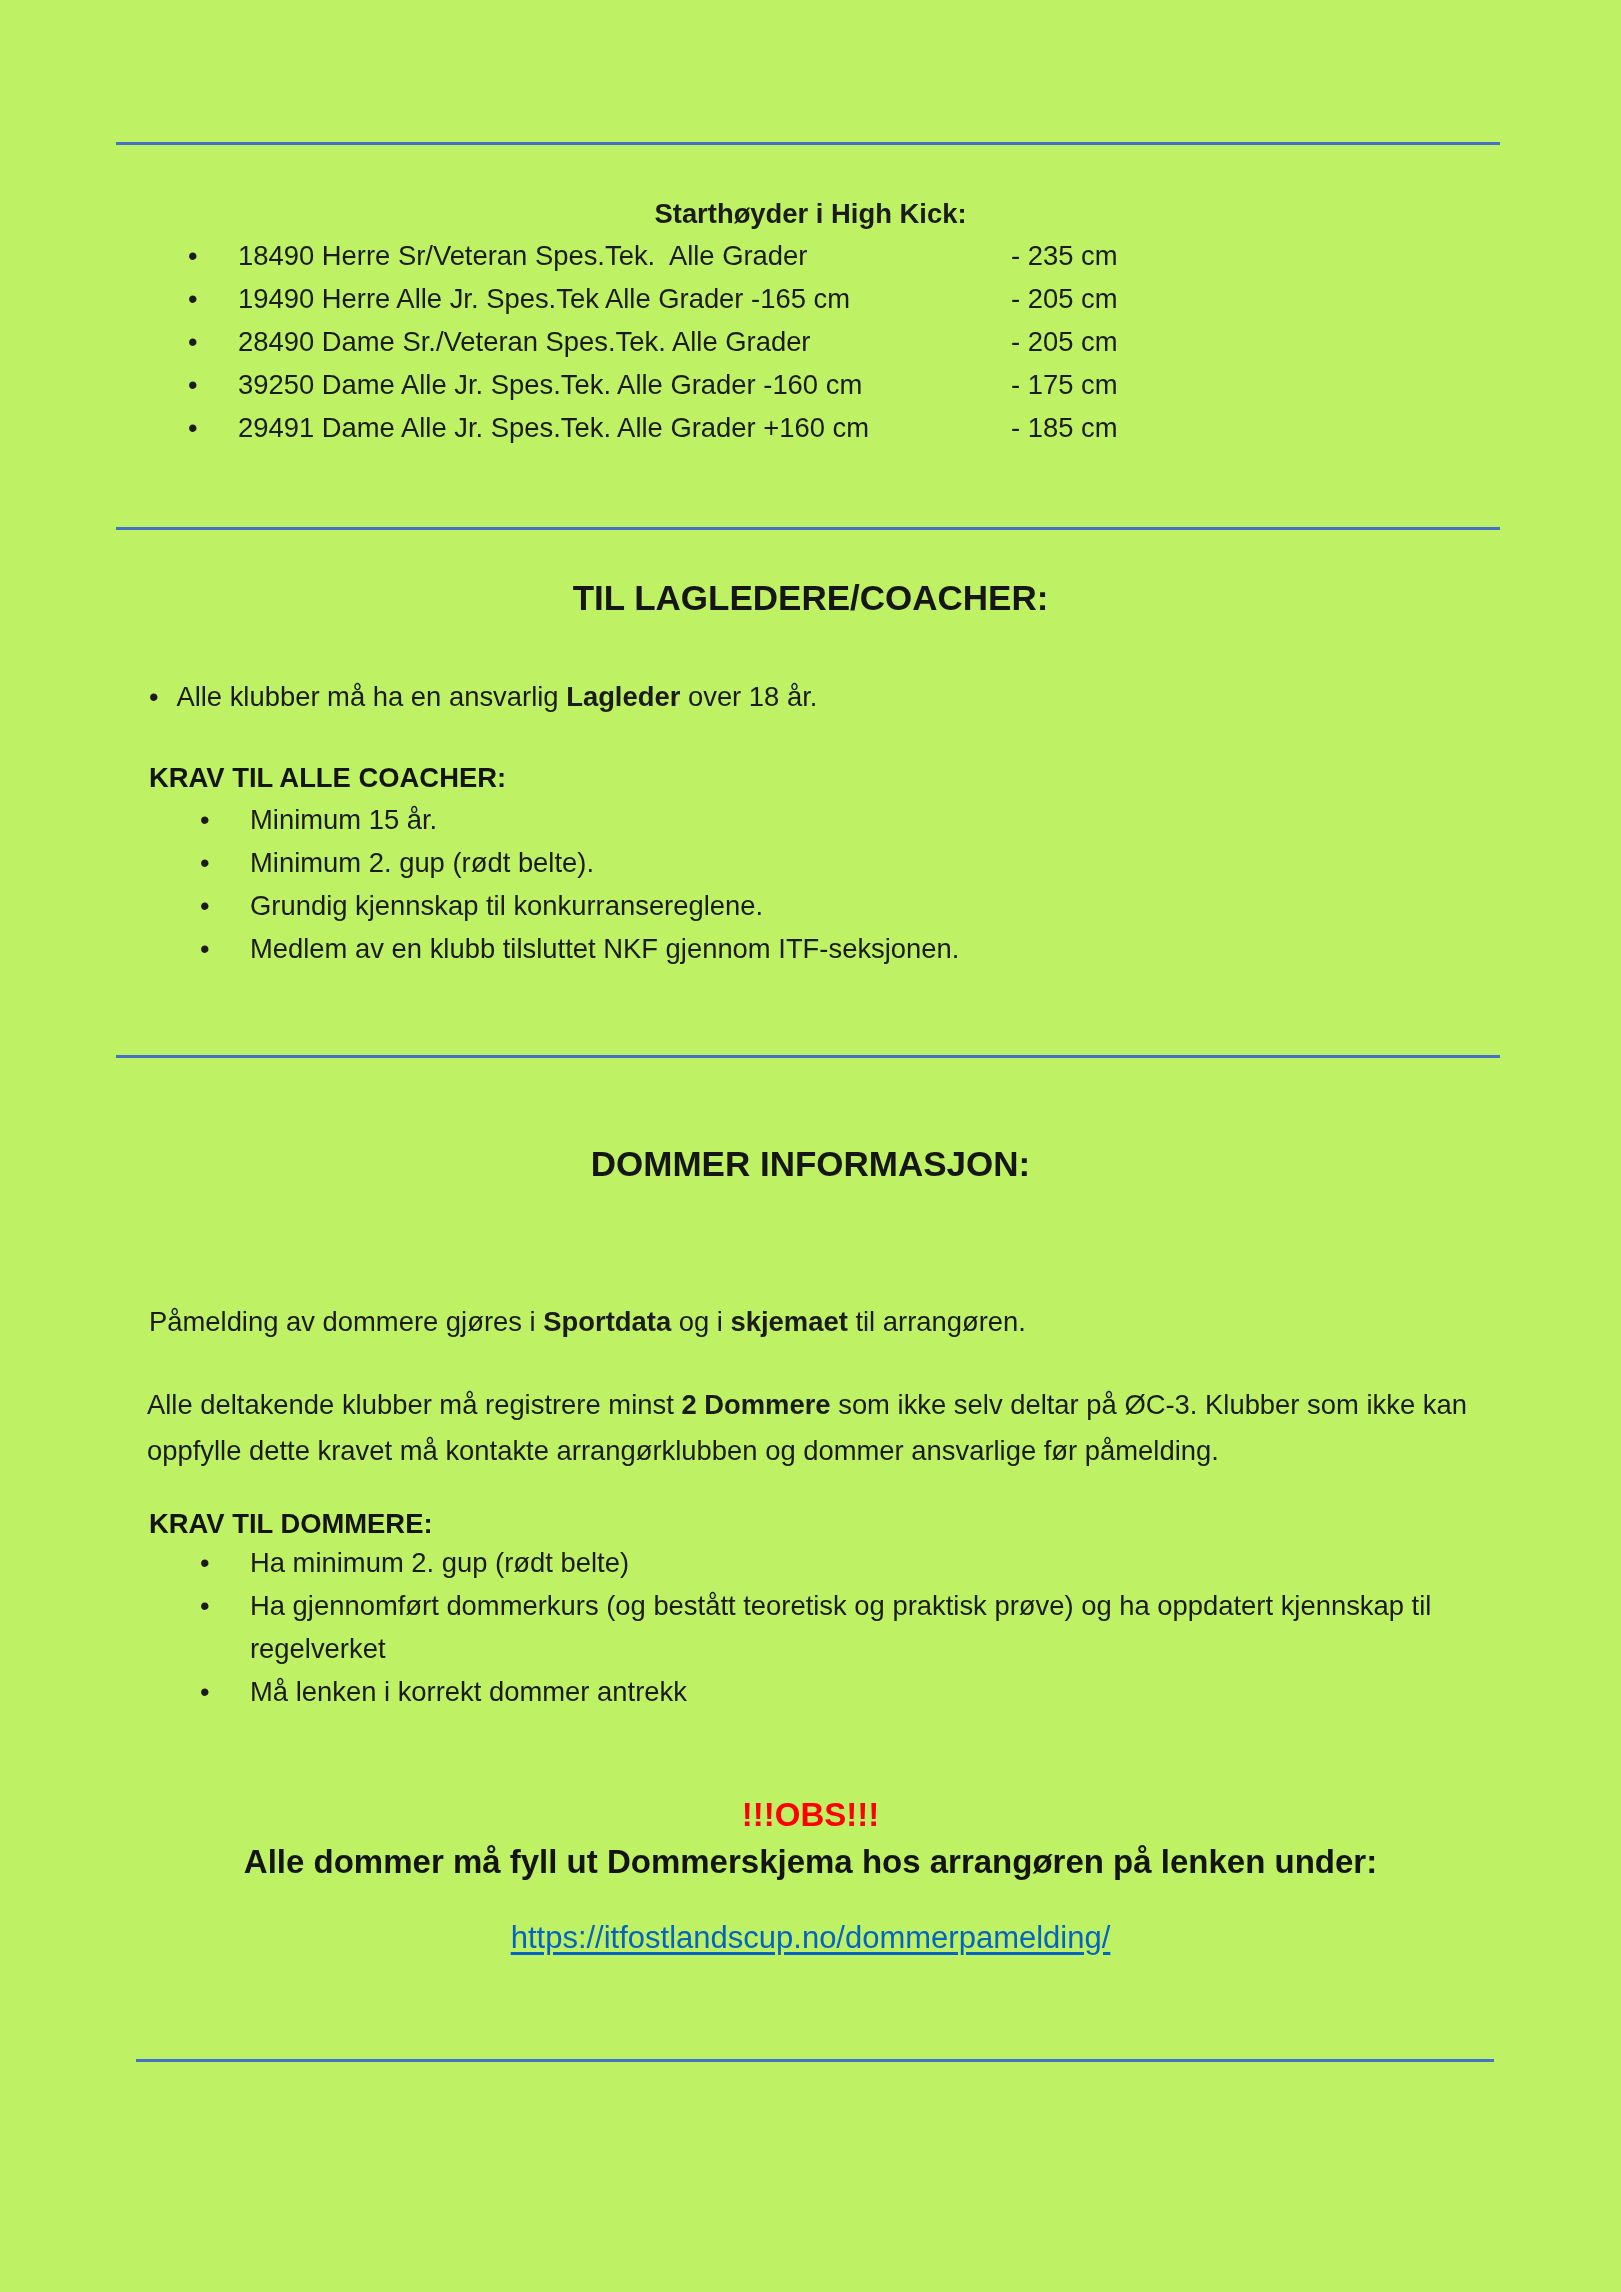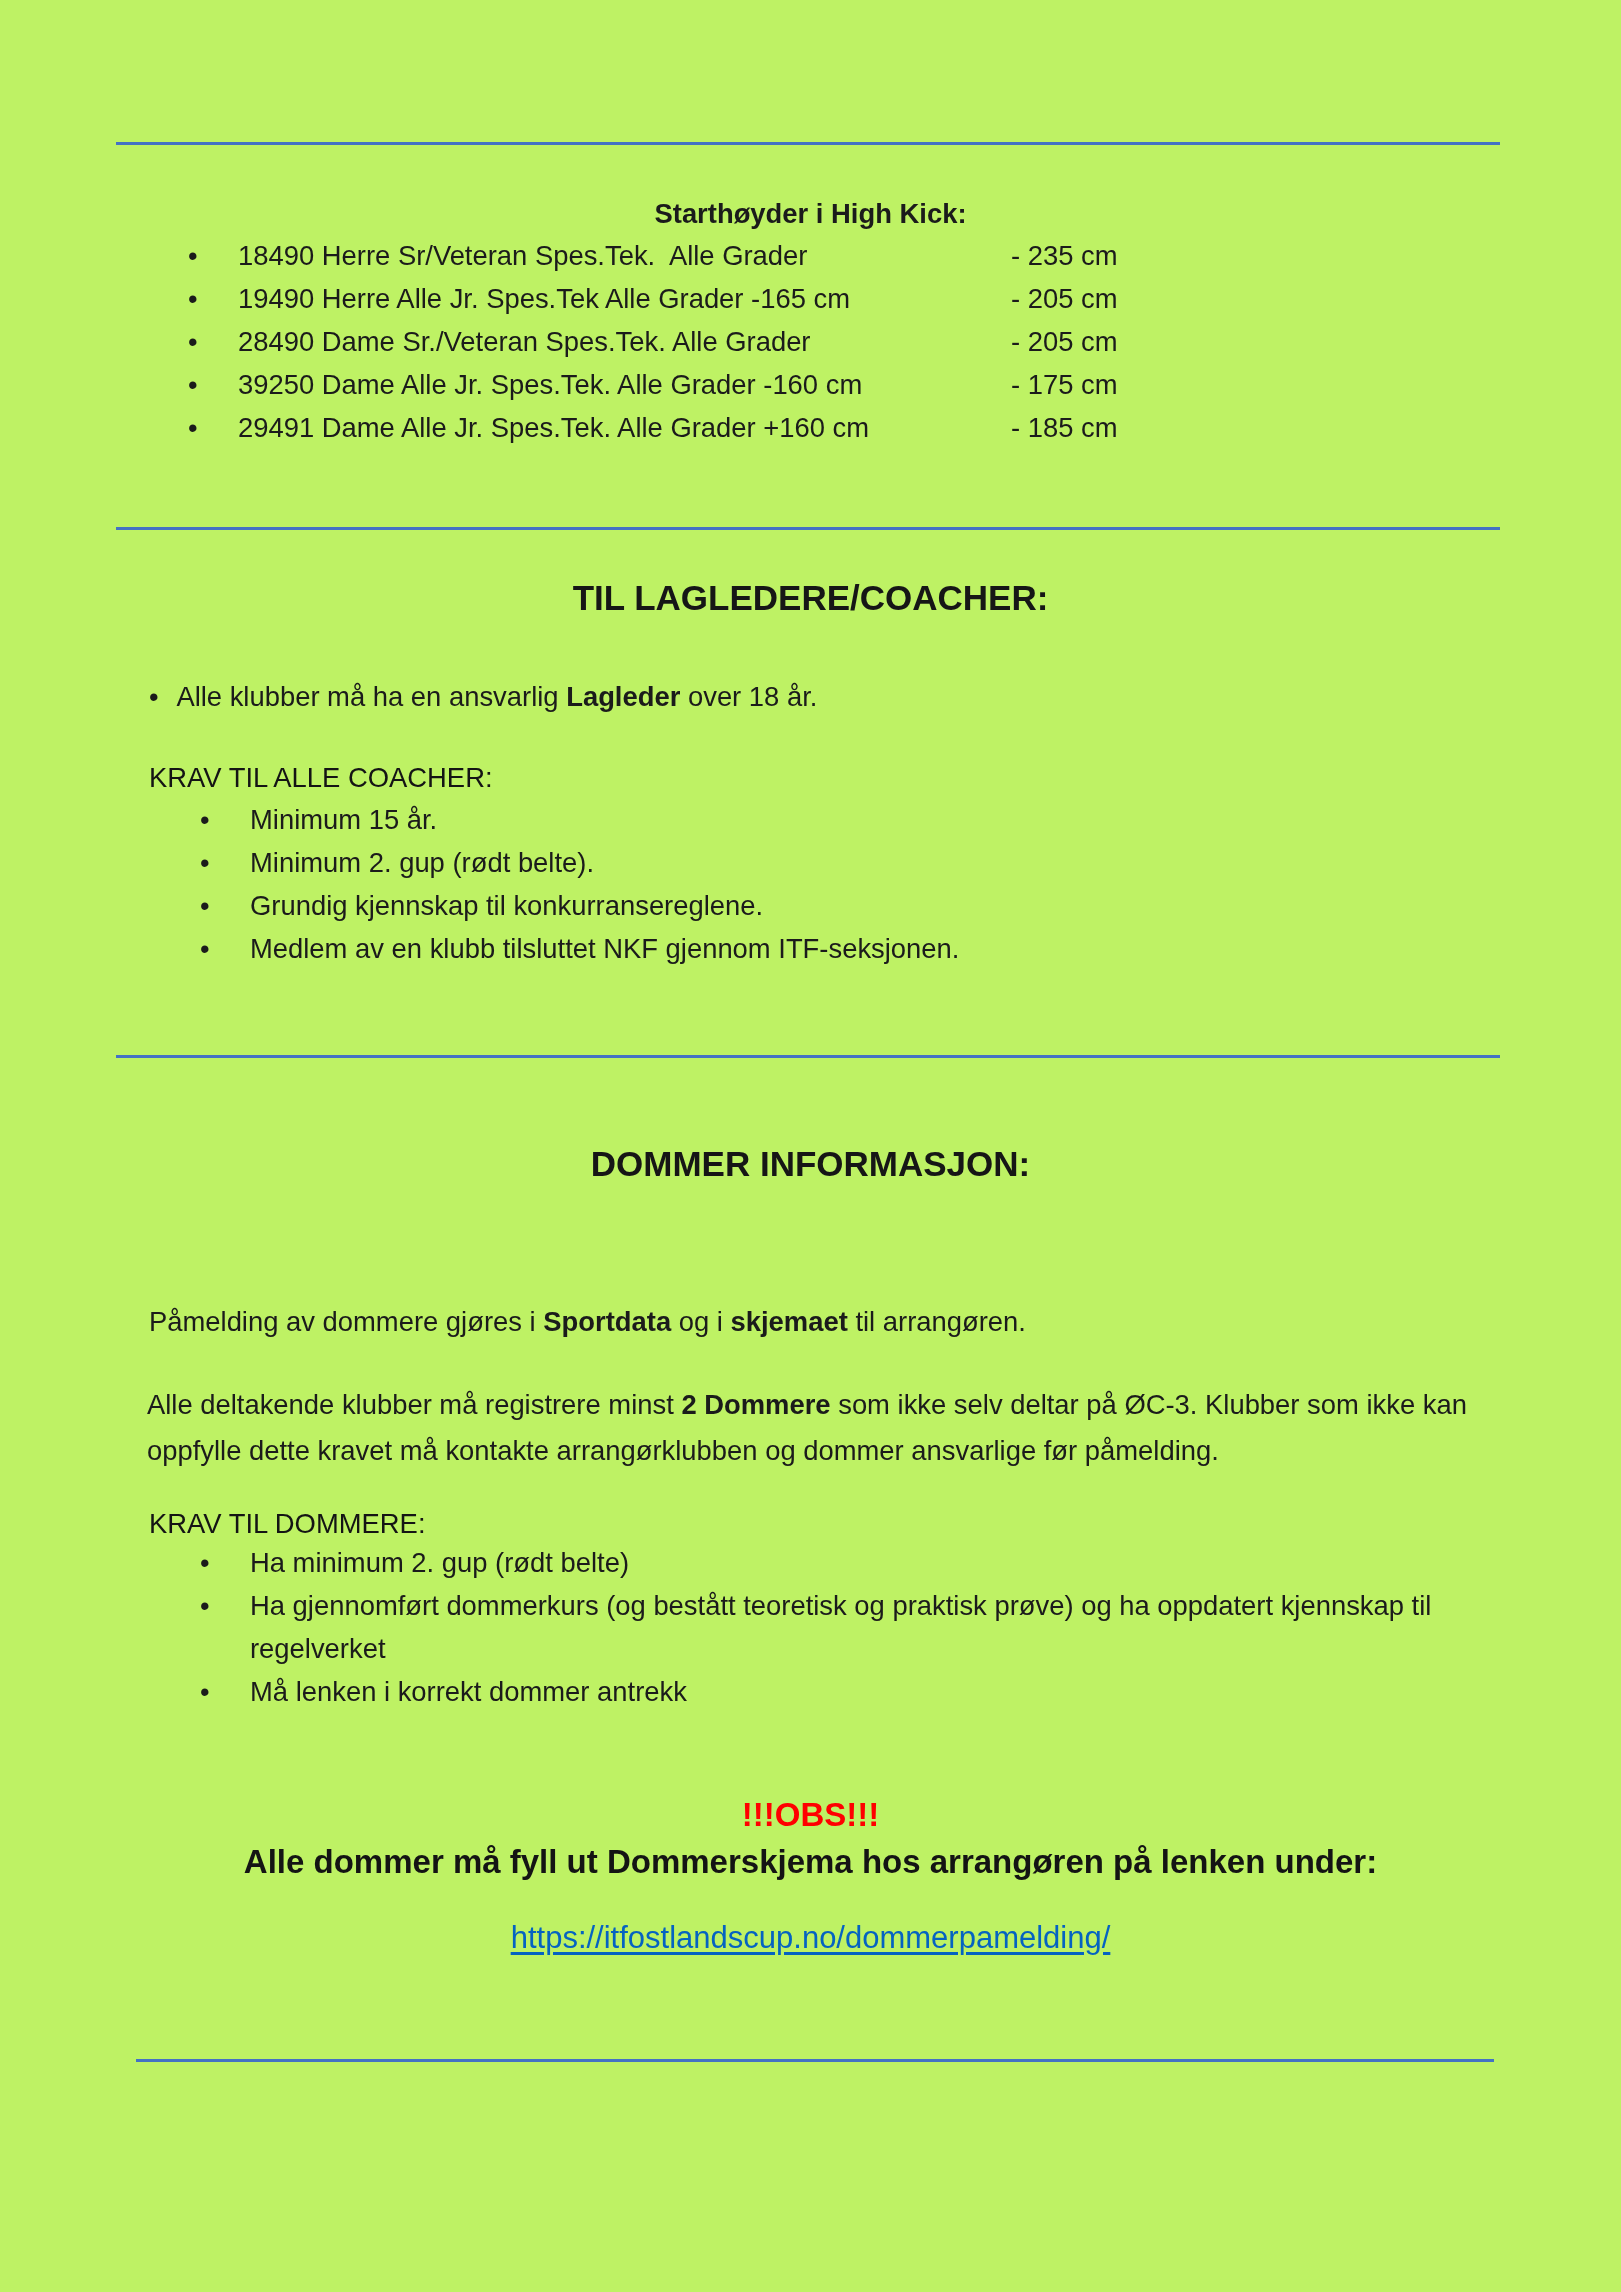--- a/index.html
+++ b/index.html
@@ -30,21 +30,21 @@
   .hk-row{position:relative;height:43px;line-height:43px;font-size:27.4px;white-space:nowrap;}
   .hk-bullet{display:inline-block;width:50px;}
   .hk-value{position:absolute;left:823px;top:0;}
   
   .req-list{position:absolute;left:200px;font-size:27.4px;line-height:43px;}
   .req-item{display:flex;}
   .req-item .blt{flex:0 0 50px;}
   .req-item .txt{max-width:1206px;}
   .inline-bullet{display:inline-block;width:27.4px;}
   .left-col{position:absolute;left:149px;}
-  .heading-sm{font-size:27.4px;font-weight:normal;line-height:42px;white-space:nowrap;color:#141414;}
+  .heading-sm{font-size:27.4px;font-weight:bold;line-height:42px;white-space:nowrap;color:#141414;}
   .obs{font-size:33px;font-weight:bold;color:var(--alert,#FF0000);line-height:43px;white-space:nowrap;}
   .obs-instruction{font-size:33px;font-weight:bold;color:#141414;line-height:43px;white-space:nowrap;}
   .link-line{font-size:31px;line-height:43px;white-space:nowrap;}
   .link-line a{
     color:var(--link,#0563C1);font-weight:normal;
     text-decoration:underline;text-decoration-thickness:2.9px;text-underline-offset:3.9px;
     cursor:pointer;
     margin-top:36px;
   }
 </style>

